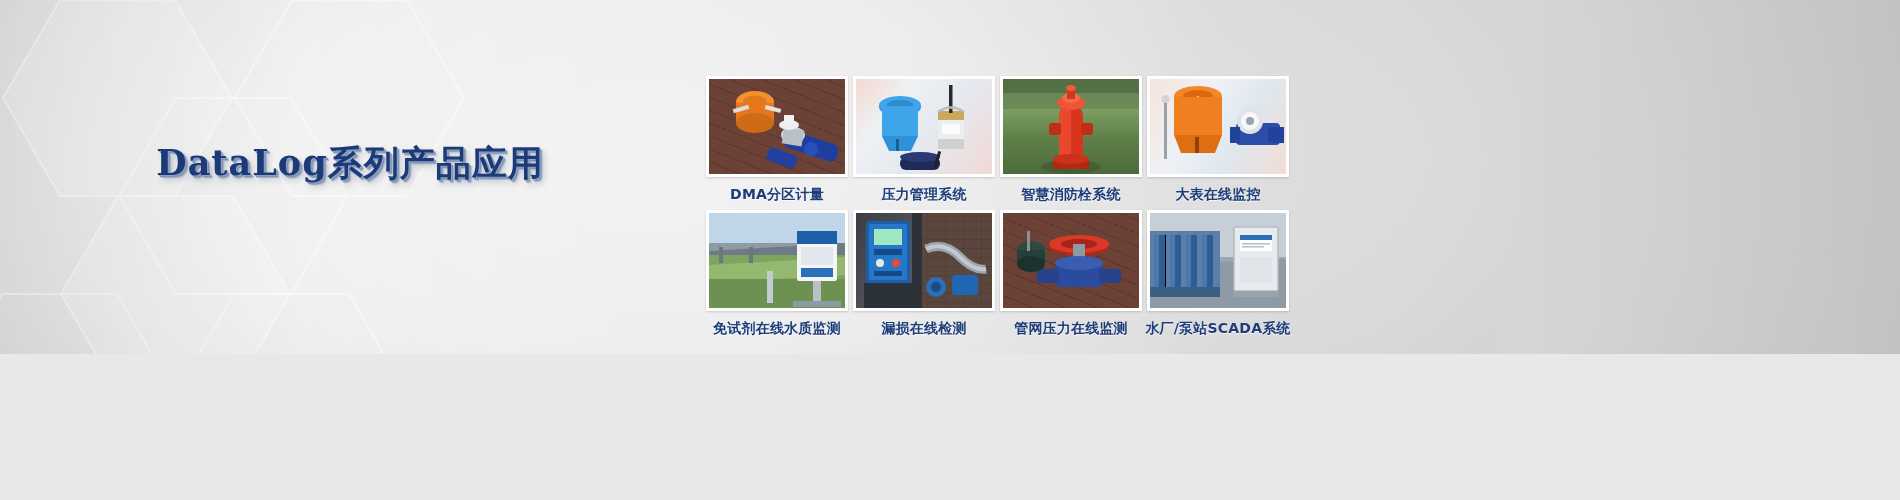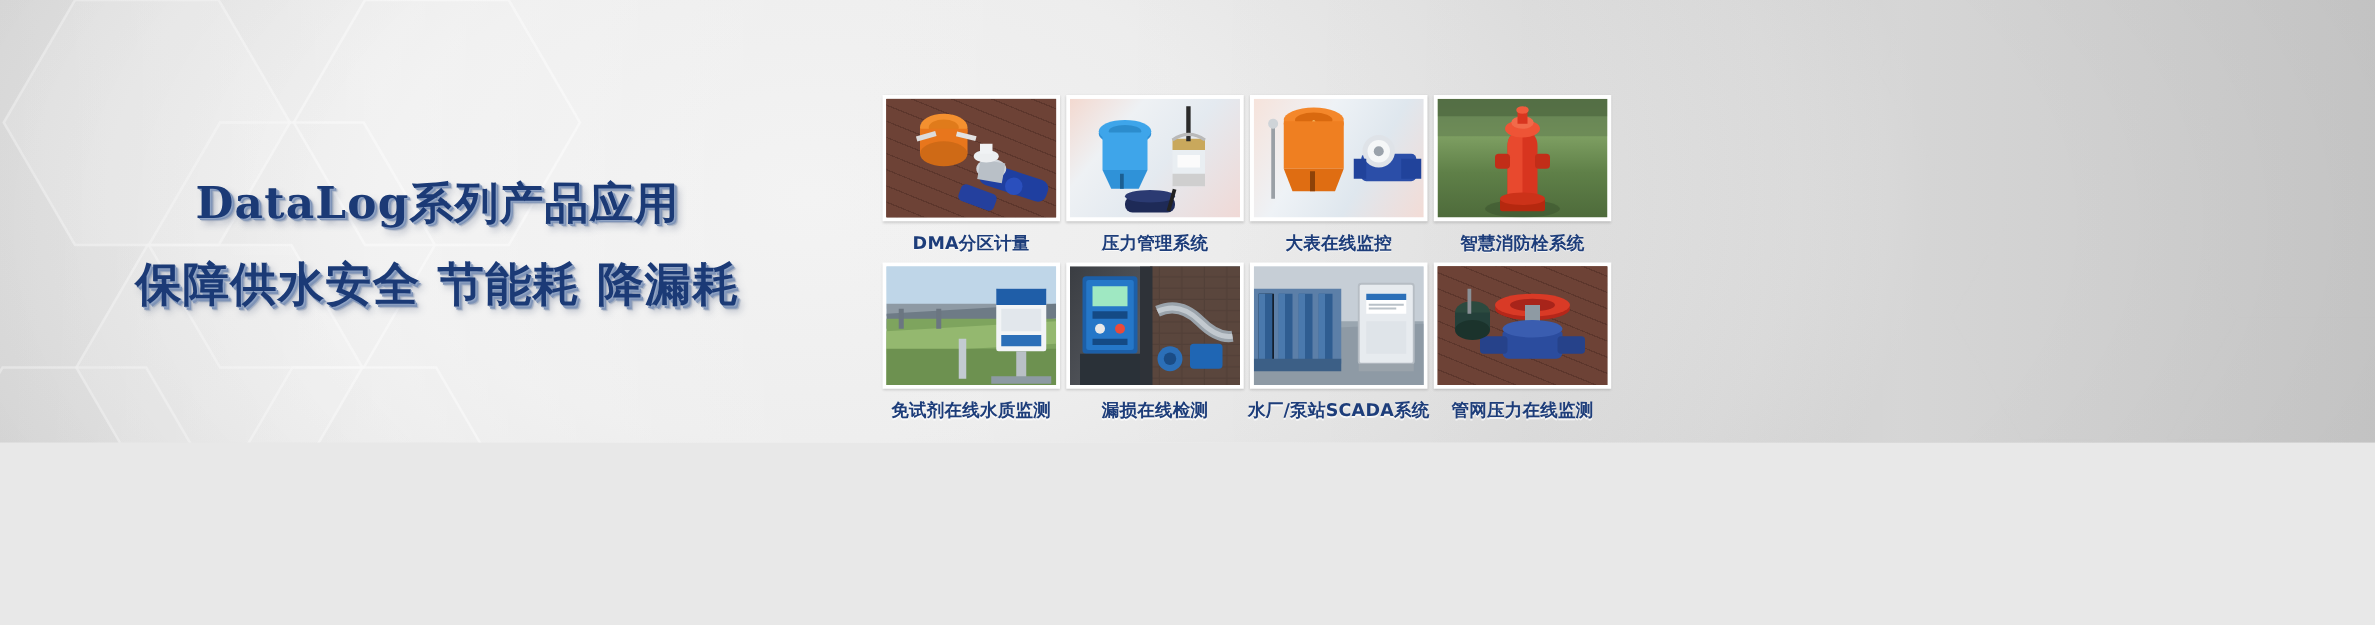--- a/index.html
+++ b/index.html
@@ -128,21 +128,20 @@
         <polygon points="118,196 233,196 290,294 233,392 118,392 61,294"></polygon>
       </g>
     </svg>
   </div>
 
   <div class="sheen"></div>
   <div class="vignette"></div>
 
   <div class="headline">
     <div class="l1">DataLog系列产品应用</div>
-    <div class="l2">保障供水安全 节能耗 降漏耗</div>
   </div>
 
   <div class="grid">
 
     <div class="cell">
       <div class="thumb">
         <div class="photo">
           <div class="ph brick"></div>
           <svg class="art" viewBox="0 0 136 95" preserveAspectRatio="none">
             <ellipse cx="46" cy="26" rx="19" ry="11" fill="#e8761c"></ellipse>
@@ -187,20 +186,44 @@
             <rect x="80" y="72" width="3" height="18" fill="#222" transform="rotate(16 81 80)"></rect>
           </svg>
         </div>
       </div>
       <div class="cap">压力管理系统</div>
     </div>
 
     <div class="cell">
       <div class="thumb">
         <div class="photo">
+          <div class="ph grass"></div>
+          <svg class="art" viewBox="0 0 136 95" preserveAspectRatio="none">
+            <rect x="0" y="0" width="136" height="30" fill="#5f7a4e" opacity=".55"></rect>
+            <rect x="0" y="0" width="136" height="14" fill="#415a36" opacity=".5"></rect>
+            <ellipse cx="68" cy="88" rx="30" ry="7" fill="#3d5630" opacity=".6"></ellipse>
+            <path d="M56 88 L56 38 Q56 26 68 26 Q80 26 80 38 L80 88 Z" fill="#d8351f"></path>
+            <path d="M56 88 L56 38 Q56 26 68 26 L68 88 Z" fill="#e8492e"></path>
+            <ellipse cx="68" cy="24" rx="14" ry="7" fill="#ee5436"></ellipse>
+            <ellipse cx="68" cy="19" rx="9" ry="5" fill="#f16a4a"></ellipse>
+            <rect x="64" y="9" width="8" height="11" fill="#d8351f"></rect>
+            <ellipse cx="68" cy="9" rx="5" ry="3" fill="#ef5b3c"></ellipse>
+            <rect x="46" y="44" width="12" height="12" rx="3" fill="#c22d18"></rect>
+            <rect x="78" y="44" width="12" height="12" rx="3" fill="#c22d18"></rect>
+            <rect x="50" y="80" width="36" height="10" rx="2" fill="#b5280f"></rect>
+            <ellipse cx="68" cy="80" rx="18" ry="5" fill="#cc3219"></ellipse>
+          </svg>
+        </div>
+      </div>
+      <div class="cap">智慧消防栓系统</div>
+    </div>
+
+    <div class="cell">
+      <div class="thumb">
+        <div class="photo">
           <div class="ph softbg2"></div>
           <svg class="art" viewBox="0 0 136 95" preserveAspectRatio="none">
             <ellipse cx="48" cy="20" rx="24" ry="10" fill="#e06c12"></ellipse>
             <ellipse cx="48" cy="17" rx="24" ry="10" fill="#f4872a"></ellipse>
             <ellipse cx="48" cy="17" rx="15" ry="6" fill="#d9690f"></ellipse>
             <text x="48" y="20" font-size="6" fill="#f7d07a" text-anchor="middle" font-family="sans-serif">●</text>
             <rect x="24" y="18" width="48" height="38" fill="#ef7f21"></rect>
             <path d="M24 56 L31 74 L65 74 L72 56 Z" fill="#df6d12"></path>
             <rect x="45" y="58" width="4" height="16" fill="#8e4208"></rect>
             <rect x="14" y="22" width="3" height="58" fill="#9aa0a6"></rect>
@@ -208,44 +231,20 @@
             <rect x="86" y="44" width="44" height="22" rx="4" fill="#2b4ea8"></rect>
             <circle cx="100" cy="42" r="13" fill="#dfe3e8"></circle>
             <circle cx="100" cy="42" r="9" fill="#f5f7f8"></circle>
             <circle cx="100" cy="42" r="4" fill="#9aa2ab"></circle>
             <rect x="118" y="48" width="16" height="16" fill="#21439b"></rect>
             <rect x="80" y="48" width="10" height="16" fill="#21439b"></rect>
           </svg>
         </div>
       </div>
       <div class="cap">大表在线监控</div>
-    </div>
-
-    <div class="cell">
-      <div class="thumb">
-        <div class="photo">
-          <div class="ph grass"></div>
-          <svg class="art" viewBox="0 0 136 95" preserveAspectRatio="none">
-            <rect x="0" y="0" width="136" height="30" fill="#5f7a4e" opacity=".55"></rect>
-            <rect x="0" y="0" width="136" height="14" fill="#415a36" opacity=".5"></rect>
-            <ellipse cx="68" cy="88" rx="30" ry="7" fill="#3d5630" opacity=".6"></ellipse>
-            <path d="M56 88 L56 38 Q56 26 68 26 Q80 26 80 38 L80 88 Z" fill="#d8351f"></path>
-            <path d="M56 88 L56 38 Q56 26 68 26 L68 88 Z" fill="#e8492e"></path>
-            <ellipse cx="68" cy="24" rx="14" ry="7" fill="#ee5436"></ellipse>
-            <ellipse cx="68" cy="19" rx="9" ry="5" fill="#f16a4a"></ellipse>
-            <rect x="64" y="9" width="8" height="11" fill="#d8351f"></rect>
-            <ellipse cx="68" cy="9" rx="5" ry="3" fill="#ef5b3c"></ellipse>
-            <rect x="46" y="44" width="12" height="12" rx="3" fill="#c22d18"></rect>
-            <rect x="78" y="44" width="12" height="12" rx="3" fill="#c22d18"></rect>
-            <rect x="50" y="80" width="36" height="10" rx="2" fill="#b5280f"></rect>
-            <ellipse cx="68" cy="80" rx="18" ry="5" fill="#cc3219"></ellipse>
-          </svg>
-        </div>
-      </div>
-      <div class="cap">智慧消防栓系统</div>
     </div>
 
     <div class="cell">
       <div class="thumb">
         <div class="photo">
           <div class="ph sky"></div>
           <svg class="art" viewBox="0 0 136 95" preserveAspectRatio="none">
             <rect x="0" y="0" width="136" height="34" fill="#bfd6e8"></rect>
             <rect x="0" y="30" width="136" height="10" fill="#8e9aa4"></rect>
             <path d="M0 38 L136 30 L136 42 L0 50 Z" fill="#6e7b86"></path>
@@ -291,20 +290,44 @@
             <path d="M70 36 Q88 28 104 44 Q118 58 130 56" fill="none" stroke="#9aa3ab" stroke-width="9"></path>
             <path d="M70 36 Q88 28 104 44 Q118 58 130 56" fill="none" stroke="#c2c9cf" stroke-width="4"></path>
             <rect x="96" y="62" width="26" height="20" rx="3" fill="#1f66b4"></rect>
             <circle cx="80" cy="74" r="10" fill="#2b6fb8"></circle>
             <circle cx="80" cy="74" r="5" fill="#1a4c86"></circle>
             <rect x="56" y="0" width="10" height="95" fill="#2e3238"></rect>
           </svg>
         </div>
       </div>
       <div class="cap">漏损在线检测</div>
+    </div>
+
+    <div class="cell">
+      <div class="thumb">
+        <div class="photo">
+          <div class="ph brick"></div>
+          <svg class="art" viewBox="0 0 136 95" preserveAspectRatio="none">
+            <ellipse cx="76" cy="34" rx="30" ry="9" fill="#b5271a"></ellipse>
+            <ellipse cx="76" cy="31" rx="30" ry="9" fill="#d93a26"></ellipse>
+            <ellipse cx="76" cy="31" rx="18" ry="5" fill="#a8241a"></ellipse>
+            <rect x="70" y="31" width="12" height="22" fill="#8e9aa3"></rect>
+            <rect x="52" y="50" width="48" height="24" rx="5" fill="#2b4c9e"></rect>
+            <ellipse cx="76" cy="50" rx="24" ry="7" fill="#3a5db0"></ellipse>
+            <rect x="34" y="56" width="22" height="14" rx="3" fill="#26428a"></rect>
+            <rect x="96" y="56" width="22" height="14" rx="3" fill="#26428a"></rect>
+            <ellipse cx="28" cy="40" rx="14" ry="9" fill="#1b2f2a"></ellipse>
+            <ellipse cx="28" cy="37" rx="14" ry="9" fill="#2c4a3f"></ellipse>
+            <rect x="14" y="37" width="28" height="14" fill="#24403a"></rect>
+            <ellipse cx="28" cy="51" rx="14" ry="8" fill="#1b332c"></ellipse>
+            <rect x="24" y="18" width="3" height="20" fill="#8a9096"></rect>
+          </svg>
+        </div>
+      </div>
+      <div class="cap wide">管网压力在线监测</div>
     </div>
 
     <div class="cell">
       <div class="thumb">
         <div class="photo">
           <div class="ph scada"></div>
           <svg class="art" viewBox="0 0 136 95" preserveAspectRatio="none">
             <rect x="0" y="0" width="136" height="46" fill="#c6ced6"></rect>
             <rect x="0" y="44" width="136" height="51" fill="#9aa6b0"></rect>
             <path d="M0 52 L136 46 L136 95 L0 95 Z" fill="#8e9aa5"></path>
@@ -330,38 +353,14 @@
             <rect x="92" y="30" width="28" height="1.6" fill="#b9c1c8"></rect>
             <rect x="92" y="33" width="22" height="1.6" fill="#b9c1c8"></rect>
             <rect x="90" y="44" width="32" height="26" fill="#dfe4e9"></rect>
             <rect x="84" y="78" width="44" height="6" fill="#9aa3ab"></rect>
           </svg>
         </div>
       </div>
       <div class="cap wide">水厂/泵站SCADA系统</div>
     </div>
 
-    <div class="cell">
-      <div class="thumb">
-        <div class="photo">
-          <div class="ph brick"></div>
-          <svg class="art" viewBox="0 0 136 95" preserveAspectRatio="none">
-            <ellipse cx="76" cy="34" rx="30" ry="9" fill="#b5271a"></ellipse>
-            <ellipse cx="76" cy="31" rx="30" ry="9" fill="#d93a26"></ellipse>
-            <ellipse cx="76" cy="31" rx="18" ry="5" fill="#a8241a"></ellipse>
-            <rect x="70" y="31" width="12" height="22" fill="#8e9aa3"></rect>
-            <rect x="52" y="50" width="48" height="24" rx="5" fill="#2b4c9e"></rect>
-            <ellipse cx="76" cy="50" rx="24" ry="7" fill="#3a5db0"></ellipse>
-            <rect x="34" y="56" width="22" height="14" rx="3" fill="#26428a"></rect>
-            <rect x="96" y="56" width="22" height="14" rx="3" fill="#26428a"></rect>
-            <ellipse cx="28" cy="40" rx="14" ry="9" fill="#1b2f2a"></ellipse>
-            <ellipse cx="28" cy="37" rx="14" ry="9" fill="#2c4a3f"></ellipse>
-            <rect x="14" y="37" width="28" height="14" fill="#24403a"></rect>
-            <ellipse cx="28" cy="51" rx="14" ry="8" fill="#1b332c"></ellipse>
-            <rect x="24" y="18" width="3" height="20" fill="#8a9096"></rect>
-          </svg>
-        </div>
-      </div>
-      <div class="cap wide">管网压力在线监测</div>
-    </div>
-
   </div>
 </div>
 
 </body></html>

